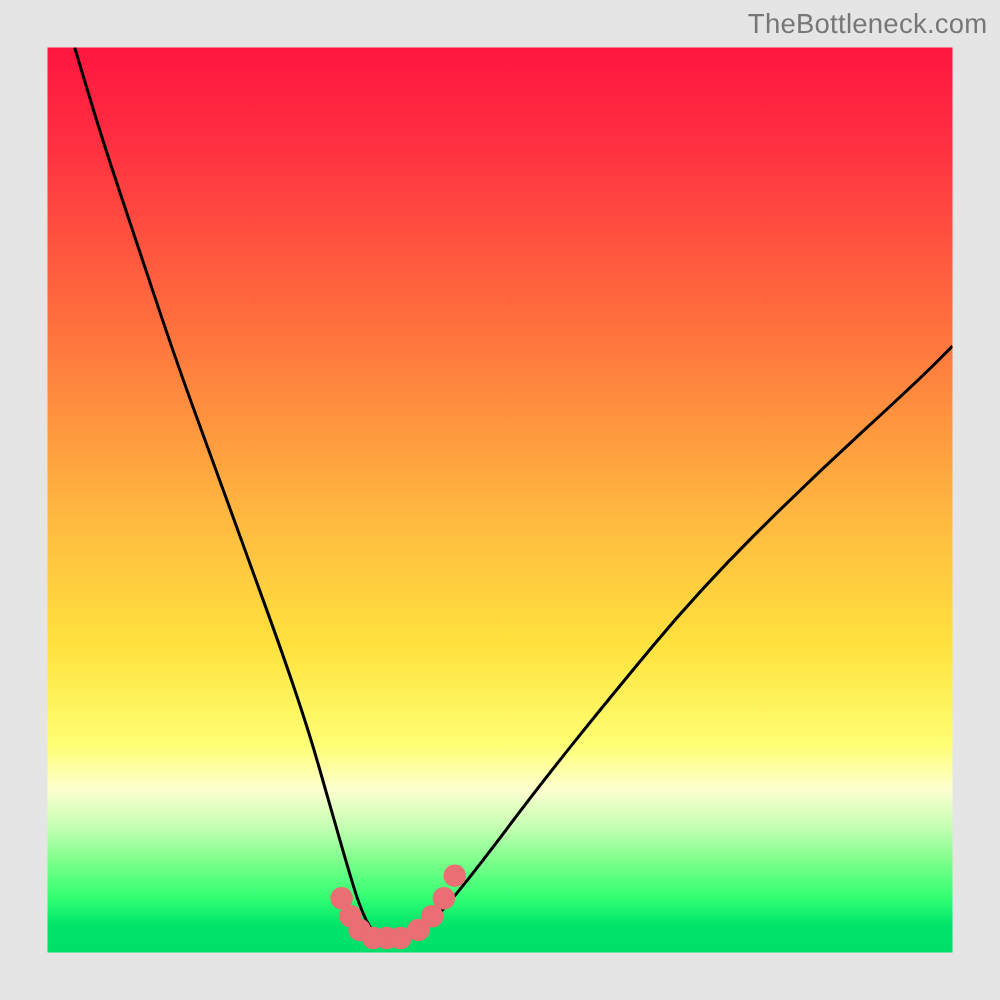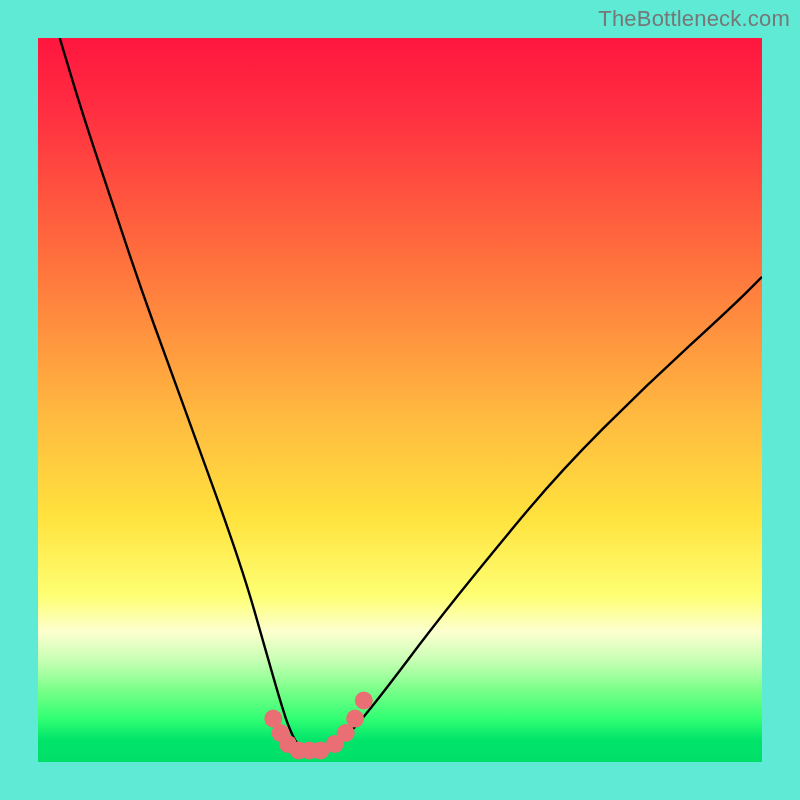--- a/index.html
+++ b/index.html
@@ -10,21 +10,21 @@
     background: #000;
     overflow: hidden;
     font-family: Arial, Helvetica, sans-serif;
   }
   .frame {
     position: absolute;
     top: 0;
     left: 0;
     width: 800px;
     height: 800px;
-    background: #5eead4;
+    background: #e5e5e5;
   }
   .plot {
     position: absolute;
     top: 38px;
     left: 38px;
     width: 724px;
     height: 724px;
     
     background: linear-gradient(
       to bottom,

